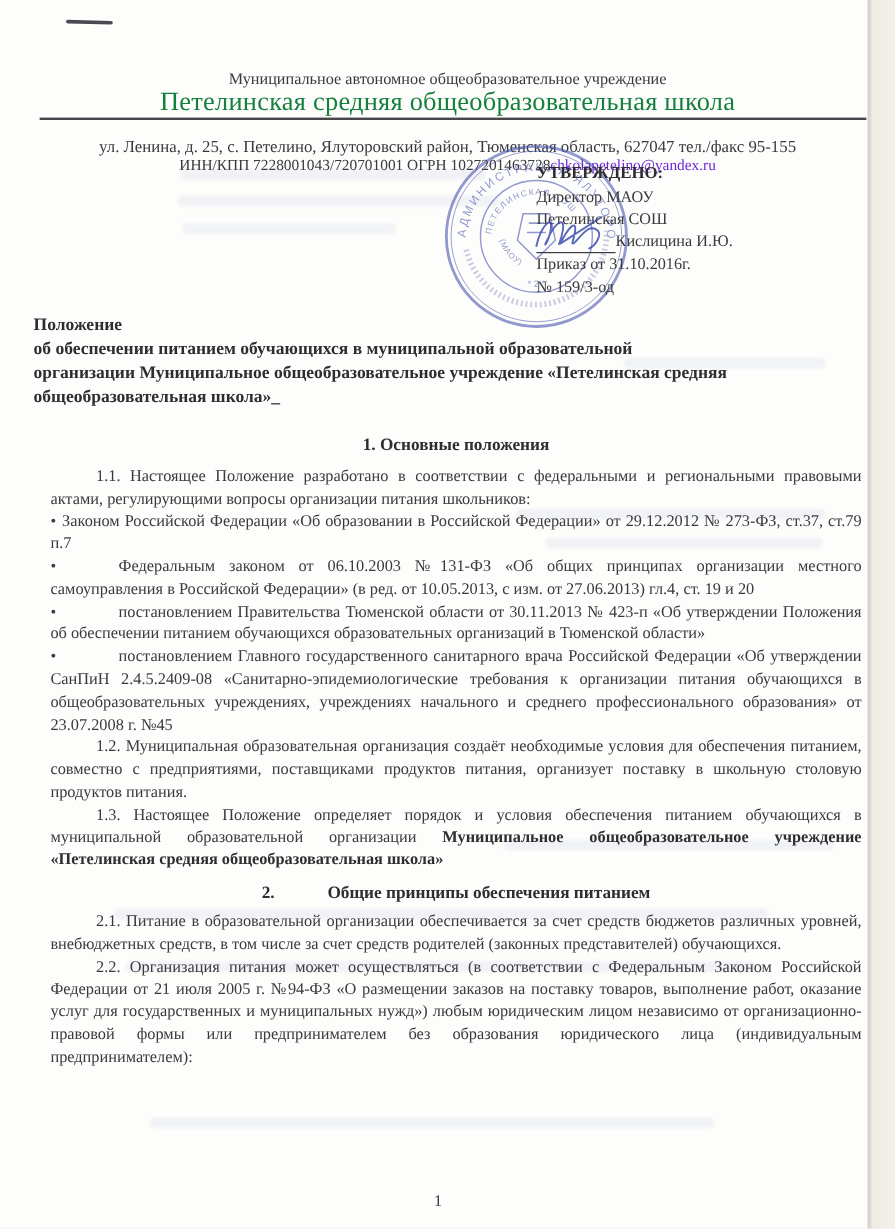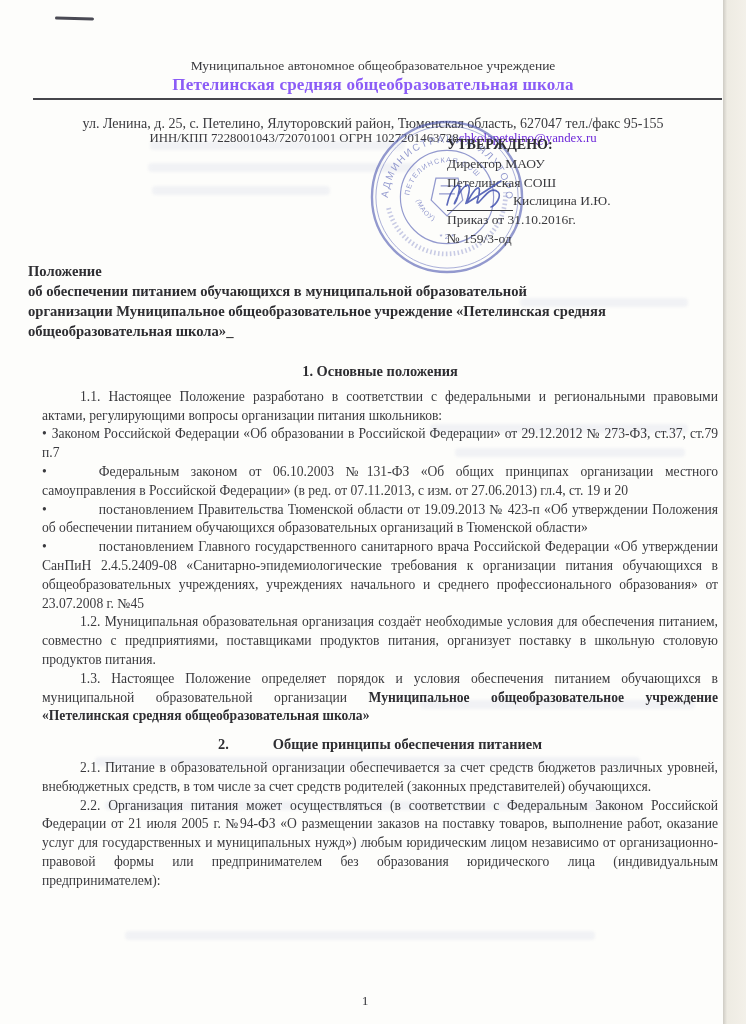--- a/index.html
+++ b/index.html
@@ -7,21 +7,21 @@
   .page{position:relative;width:746px;height:1024px;background:#fdfdfb;overflow:hidden;color:#3a3a3e;}
   .scan-edge{position:absolute;top:0;right:0;width:23px;height:100%;
     background:linear-gradient(to right,#c9c6be 0,#ece9e0 18%,#f2efe7 100%);opacity:.9;z-index:5;}
   .pen-mark{position:absolute;left:55px;top:17px;width:39px;height:3px;background:#4a4a54;
     transform:rotate(1.6deg);border-radius:2px;z-index:4;}
   
   .ghost{position:absolute;height:9px;background:#6b79b4;opacity:.08;filter:blur(1.4px);border-radius:4px;z-index:1;}
   
   .letterhead{position:absolute;top:58px;left:0;width:746px;text-align:center;z-index:2;}
   .org-type{font-size:13.5px;line-height:16px;}
-  .school-name{font-size:17px;font-weight:bold;line-height:22px;letter-spacing:.2px;color:#8b5cf6;}
+  .school-name{font-size:22px;font-weight:normal;line-height:22px;letter-spacing:.2px;color:#15803d;}
   .head-rule{margin:2px 24px 0 33px;border:0;border-top:2.3px solid #45454b;}
   .addr{font-size:14px;line-height:15px;margin-top:16px;}
   .reg{font-size:12.8px;line-height:15px;}
   .email{color:#6d28d9;}
   
   .approval{position:absolute;left:447px;top:136px;z-index:3;font-size:13.5px;line-height:18.8px;}
   .approval .b{font-weight:bold;font-size:14px;color:#2e2e32;}
   .sig-row{display:flex;align-items:flex-end;}
   .sig-line{position:relative;display:inline-block;width:66px;height:15px;border-bottom:1.4px solid #3a3a3e;}
   .sig-svg{position:absolute;left:-6px;top:-22px;}
@@ -116,23 +116,23 @@
     <div>общеобразовательная школа»_</div>
   </div>
 
   <div class="body-text">
     <p class="h-center">1. Основные положения</p>
 
     <p class="p-num">1.1. Настоящее Положение разработано в соответствии с федеральными и региональными правовыми актами, регулирующими вопросы организации питания школьников:</p>
 
     <p class="bullet bullet-tight"><span class="marker">•</span><span>Законом Российской Федерации «Об образовании в Российской Федерации» от 29.12.2012 № 273-ФЗ,  ст.37, ст.79 п.7</span></p>
 
-    <p class="bullet bullet-wide"><span class="marker">•</span><span>Федеральным законом от 06.10.2003 №131-ФЗ «Об общих принципах организации местного самоуправления в Российской Федерации» (в ред. от 07.11.2013, с изм. от 27.06.2013) гл.4, ст. 19 и 20</span></p>
+    <p class="bullet bullet-wide"><span class="marker">•</span><span>Федеральным законом от 06.10.2003 №131-ФЗ «Об общих принципах организации местного самоуправления в Российской Федерации» (в ред. от 10.05.2013, с изм. от 27.06.2013) гл.4, ст. 19 и 20</span></p>
 
-    <p class="bullet bullet-wide"><span class="marker">•</span><span>постановлением Правительства Тюменской области от 19.09.2013 № 423-п «Об утверждении Положения об обеспечении питанием обучающихся образовательных организаций в Тюменской области»</span></p>
+    <p class="bullet bullet-wide"><span class="marker">•</span><span>постановлением Правительства Тюменской области от 30.11.2013 № 423-п «Об утверждении Положения об обеспечении питанием обучающихся образовательных организаций в Тюменской области»</span></p>
 
     <p class="bullet bullet-wide"><span class="marker">•</span><span>постановлением Главного государственного санитарного врача Российской Федерации «Об утверждении СанПиН 2.4.5.2409-08 «Санитарно-эпидемиологические требования к организации питания обучающихся в общеобразовательных учреждениях, учреждениях начального и среднего профессионального образования» от 23.07.2008 г. №45</span></p>
 
     <p class="p-num">1.2. Муниципальная образовательная организация создаёт необходимые условия для обеспечения питанием, совместно с предприятиями, поставщиками продуктов питания, организует поставку в школьную столовую продуктов питания.</p>
 
     <p class="p-num"><span>1.3. Настоящее Положение определяет порядок и условия обеспечения питанием обучающихся в муниципальной образовательной организации </span><span class="bold">Муниципальное общеобразовательное учреждение «Петелинская средняя общеобразовательная школа»</span></p>
 
     <p class="h-center h2"><span class="num">2.</span><span>Общие принципы обеспечения питанием</span></p>
 
     <p class="p-num">2.1.  Питание в образовательной организации обеспечивается за счет средств бюджетов различных уровней, внебюджетных средств, в том числе за счет средств родителей (законных представителей) обучающихся.</p>

